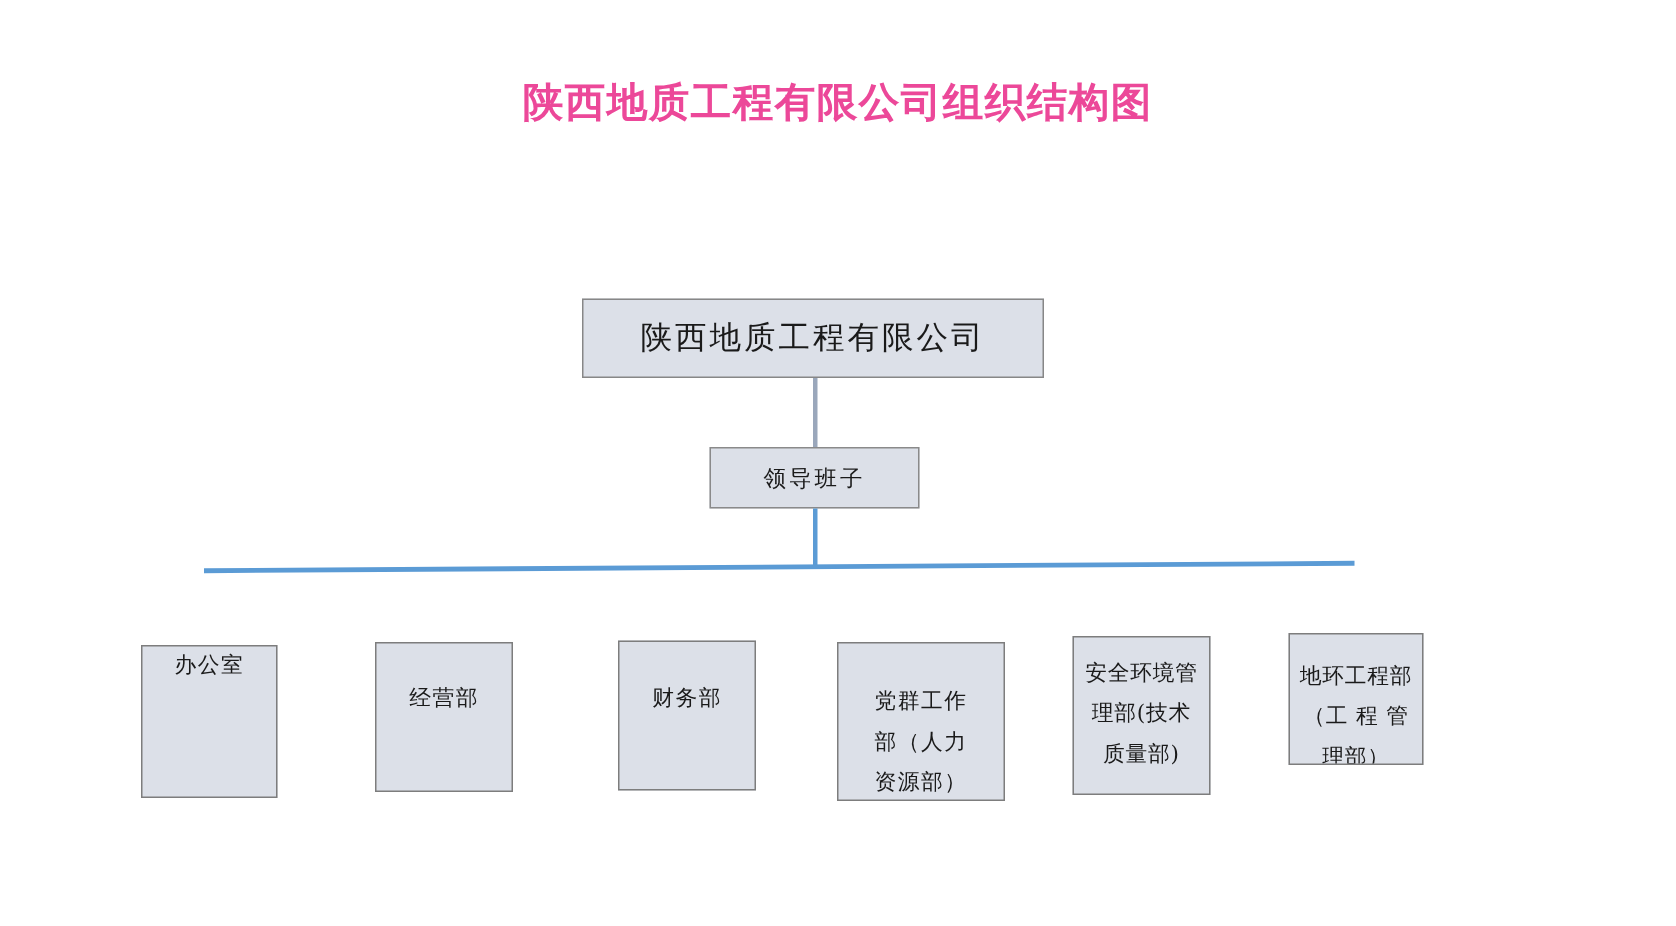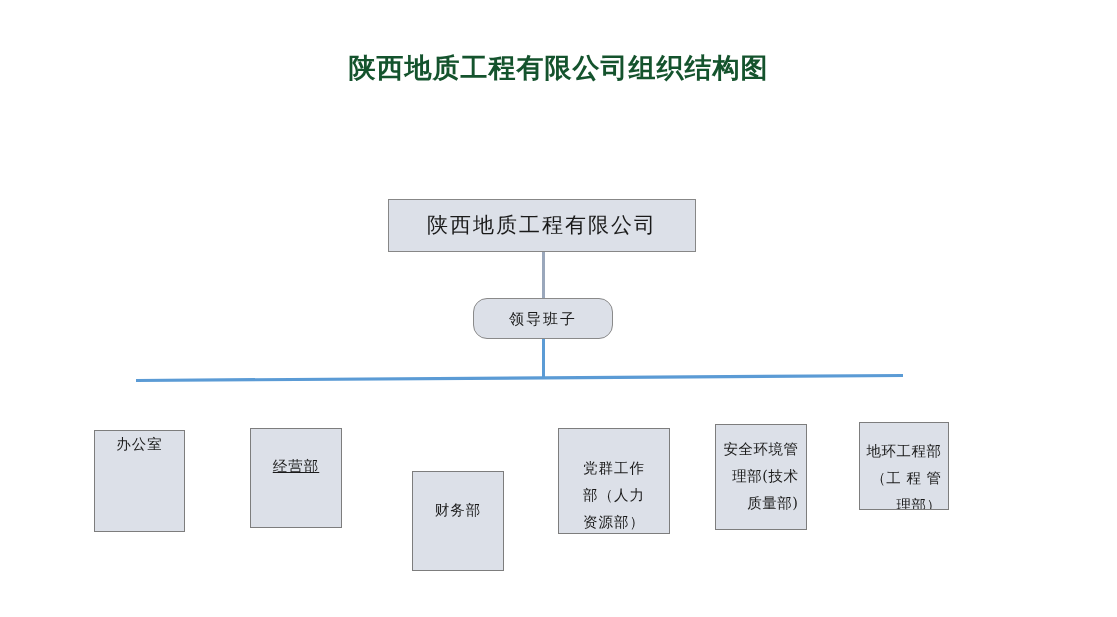--- a/index.html
+++ b/index.html
@@ -22,38 +22,38 @@
   }
   .chart-title {
     position: absolute;
     left: 0;
     top: 50px;
     width: 1117px;
     text-align: center;
     font-family: "DejaVu Serif", "Liberation Serif", serif;
     font-size: 27px;
     font-weight: 700;
-    color: #14532d;
+    color: #ec4899;
     letter-spacing: 1px;
     white-space: nowrap;
   }
   .node {
     position: absolute;
     box-sizing: border-box;
     background: #dce0e8;
     border: 1px solid #808080;
     color: #1a1a1a;
     font-family: "DejaVu Serif", "Liberation Serif", serif;
     display: flex;
     justify-content: center;
     overflow: hidden;
   }
   .node .node-label {
     display: block;
-    text-align: right;
+    text-align: center;
     white-space: pre-line;
   }
   
   .node-root {
     left: 388px;
     top: 199px;
     width: 308px;
     height: 53px;
     align-items: center;
     border-color: #878787;
@@ -64,21 +64,20 @@
     line-height: 1.2;
   }
   
   .node-leadership {
     left: 473px;
     top: 298px;
     width: 140px;
     height: 41px;
     align-items: center;
     border-color: #8a8a8a;
-    border-radius: 14px;
   }
   .node-leadership .node-label {
     font-size: 15px;
     letter-spacing: 2px;
     line-height: 1.2;
   }
   
   .node-dept {
     align-items: flex-start;
     border-color: #7d7d7d;
@@ -139,25 +138,25 @@
   <div class="conn-horiz-wrap">
     <svg viewBox="0 0 780 28" preserveAspectRatio="none">
       <line x1="6" y1="18.5" x2="773" y2="13.5" stroke="#5b9bd5" stroke-width="3.2" stroke-linecap="butt"></line>
     </svg>
   </div>
 
   <div class="node node-dept" style="left:94px; top:430px; width:91px; height:102px; ">
     <span class="node-label">办公室</span>
   </div>
 
-  <div class="node node-dept" style="left:250px; top:428px; width:92px; height:100px; padding-top:24px;text-decoration:underline;">
+  <div class="node node-dept" style="left:250px; top:428px; width:92px; height:100px; padding-top:24px;">
     <span class="node-label">经营部</span>
   </div>
 
-  <div class="node node-dept" style="left:412px; top:427px; width:92px; height:100px; padding-top:25px;margin-top:44px;">
+  <div class="node node-dept" style="left:412px; top:427px; width:92px; height:100px; padding-top:25px;">
     <span class="node-label">财务部</span>
   </div>
 
   <div class="node node-dept" style="left:558px; top:428px; width:112px; height:106px; padding-top:26px;">
     <span class="node-label">党群工作
 部（人力
 资源部）</span>
   </div>
 
   <div class="node node-dept wide-label" style="left:715px; top:424px; width:92px; height:106px; padding-top:11px;">

